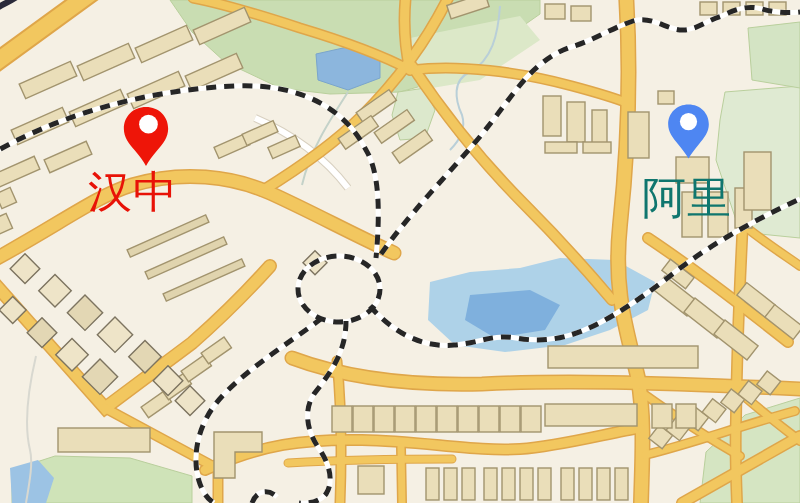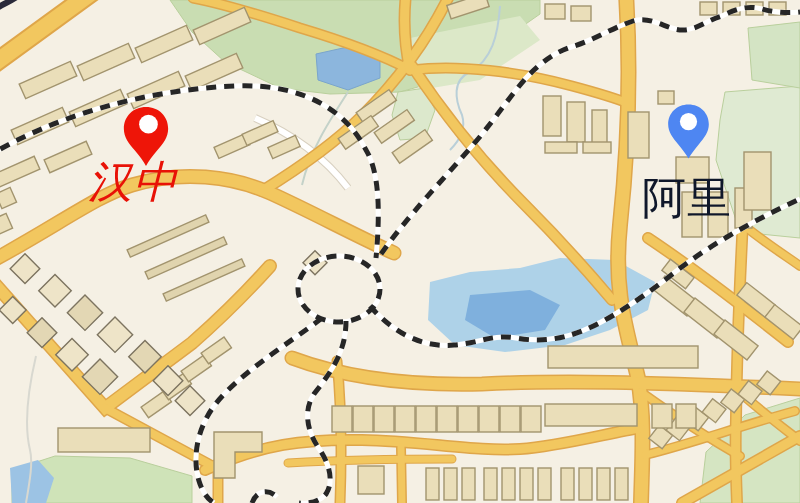--- a/index.html
+++ b/index.html
@@ -2,22 +2,22 @@
 <html><head>
 <meta charset="utf-8">
 <style>
   html,body{margin:0;padding:0;background:#ddd;}
   #stage{position:relative;width:800px;height:503px;overflow:hidden;
          font-family:"Liberation Serif","DejaVu Serif",serif;}
   #map-svg{position:absolute;left:0;top:0;filter:blur(.35px);}
   .pin{position:absolute;}
   .place-label{position:absolute;line-height:1;font-weight:normal;
                letter-spacing:1px;white-space:nowrap;}
-  #origin-label{left:88px;top:161px;font-size:44px;color:#e81207;font-style:italic;}
-  #destination-label{left:642px;top:177px;font-size:44px;color:#0f172a;}
+  #origin-label{left:88px;top:171px;font-size:44px;color:#e81207;}
+  #destination-label{left:642px;top:177px;font-size:44px;color:#0f766e;}
   #info-banner{position:absolute;left:0;top:291px;width:800px;height:64px;
                background:rgba(80,77,214,0.80);display:flex;align-items:center;}
   #info-banner .txt{color:#ffffff;font-size:24px;padding-left:25px;
                     padding-bottom:4px;letter-spacing:0.5px;white-space:nowrap;}
 </style>
 </head>
 <body>
 
 <div id="stage">
 

